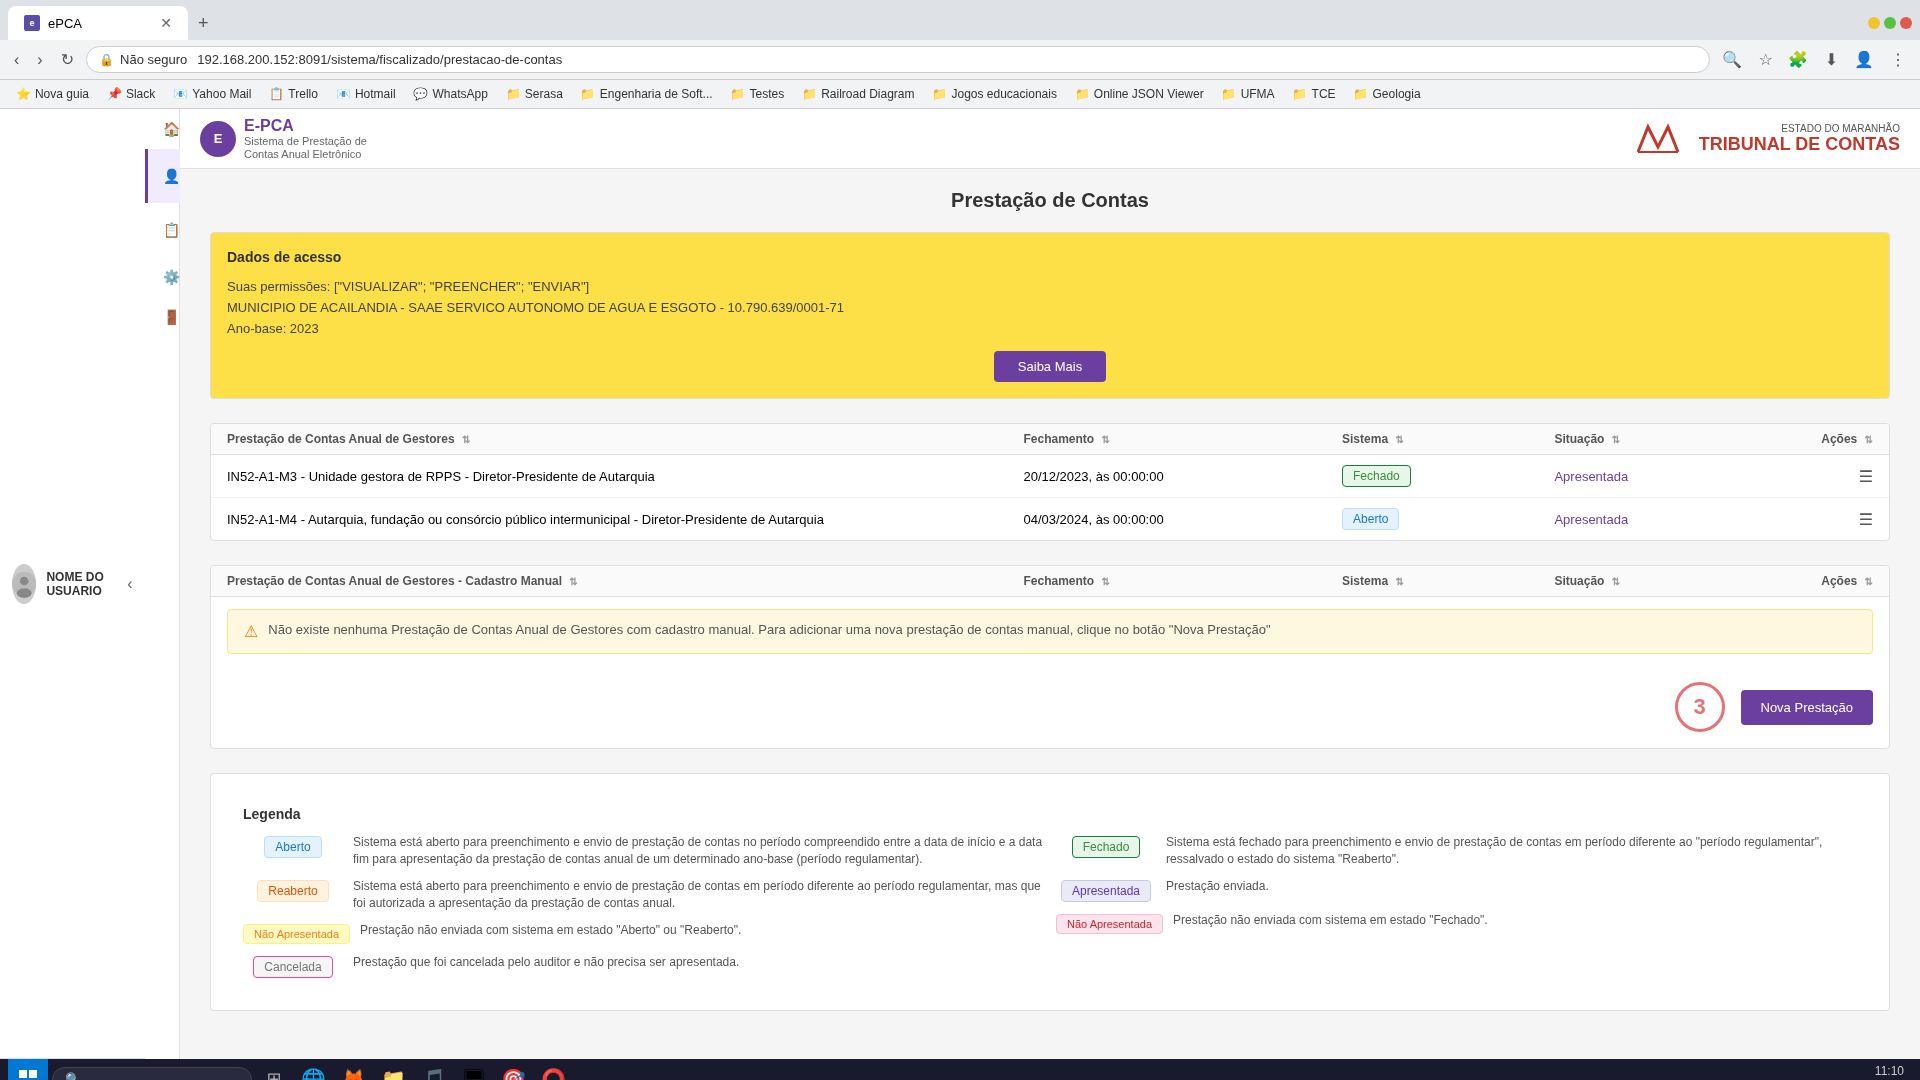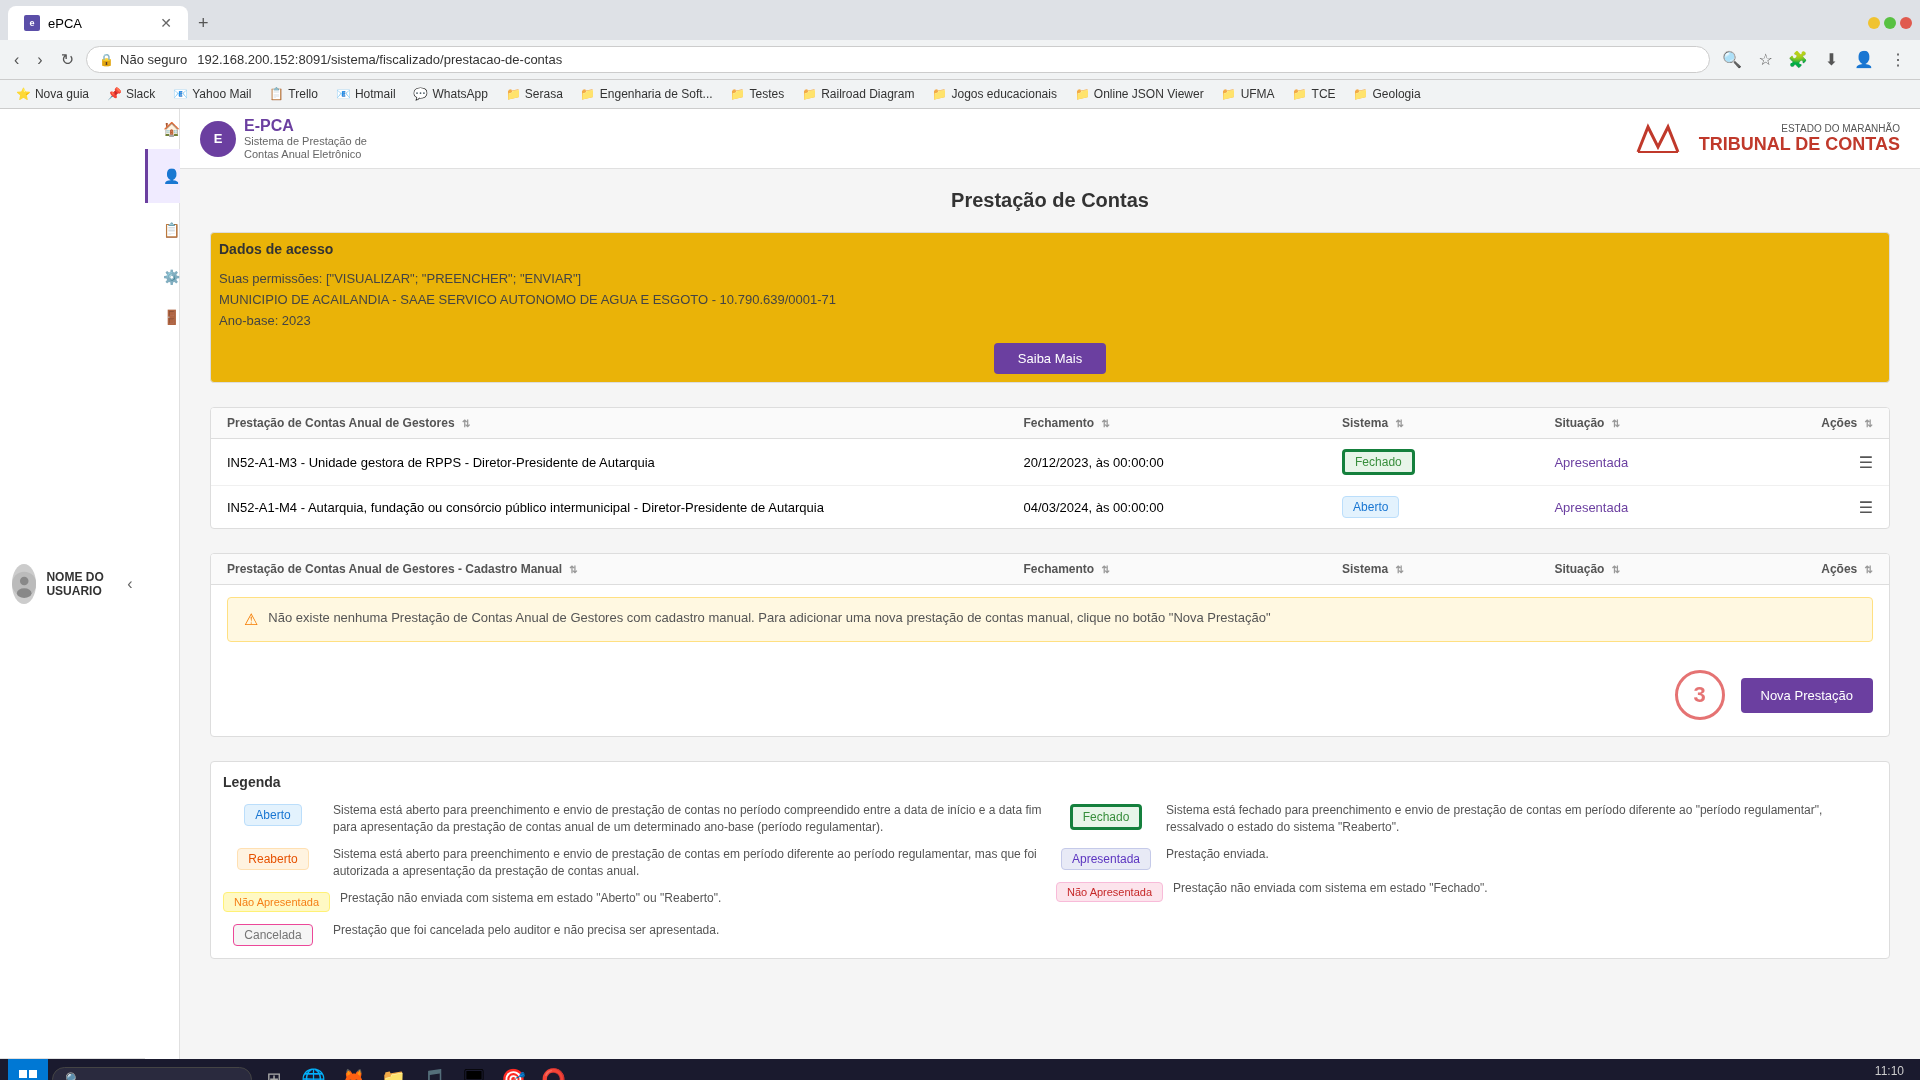--- a/index.html
+++ b/index.html
@@ -57,58 +57,58 @@
     .tribunal-logo { display: flex; align-items: center; gap: 8px; }
     .tribunal-logo-text { text-align: right; }
     .tribunal-estado { font-size: 10px; color: #555; }
     .tribunal-name { font-size: 18px; font-weight: bold; color: #c0392b; }
 
     
     .main-content { flex: 1; padding: 20px 30px; overflow-y: auto; background: #f5f5f5; }
     .page-title { text-align: center; font-size: 20px; font-weight: bold; color: #333; margin-bottom: 20px; }
 
     
-    .dados-box { background: #eab308; border: 1px solid #ddd; border-radius: 4px; padding: 8px; margin-bottom: 24px; }
+    .dados-box { background: #fde047; border: 1px solid #ddd; border-radius: 4px; padding: 16px; margin-bottom: 24px; }
     .dados-box-title { font-size: 14px; font-weight: bold; color: #333; margin-bottom: 12px; }
     .dados-box-content { font-size: 13px; color: #444; line-height: 1.6; margin-bottom: 12px; }
     .btn-saiba-mais { background: #6b3fa0; color: white; border: none; padding: 8px 24px; border-radius: 4px; cursor: pointer; font-size: 13px; display: block; margin: 0 auto; }
 
     
     .table-section { background: #fff; border: 1px solid #ddd; border-radius: 4px; margin-bottom: 24px; overflow: hidden; }
     .table-col-headers { display: flex; align-items: center; padding: 8px 16px; background: #fafafa; border-bottom: 1px solid #ddd; font-size: 12px; color: #555; font-weight: 600; }
     .table-col-gestores { flex: 3; }
     .table-col-fechamento { flex: 1.2; }
     .table-col-sistema { flex: 0.8; }
     .table-col-situacao { flex: 0.8; }
     .table-col-acoes { flex: 0.4; text-align: right; }
     .sort-icon { font-size: 10px; color: #999; margin-left: 4px; }
     .table-row { display: flex; align-items: center; padding: 10px 16px; border-bottom: 1px solid #f0f0f0; font-size: 13px; }
     .table-row:last-child { border-bottom: none; }
     .badge { padding: 3px 10px; border-radius: 4px; font-size: 12px; font-weight: 500; display: inline-block; }
-    .badge-fechado { background: #e8f5e9; color: #388e3c; border: 3px solid #15803d; }
+    .badge-fechado { background: #e8f5e9; color: #388e3c; border: 1px solid #15803d; }
     .badge-aberto { background: #e3f2fd; color: #1976d2; border: 1px solid #bbdefb; }
     .badge-apresentada { color: #6b3fa0; font-weight: 500; }
     .badge-nao-apresentada-yellow { background: #fff9c4; color: #f57f17; border: 1px solid #fff176; }
     .badge-nao-apresentada-red { background: #fce4ec; color: #c62828; border: 1px solid #f8bbd9; }
     .badge-cancelada { background: #f5f5f5; color: #757575; border: 1px solid #ec4899; }
     .badge-reaberto { background: #fff3e0; color: #e65100; border: 1px solid #ffe0b2; }
 
     .actions-icon { color: #555; cursor: pointer; font-size: 16px; }
 
     
     .alert-warning { background: #fff8e1; border: 1px solid #ffe082; border-radius: 4px; padding: 12px 16px; display: flex; align-items: flex-start; gap: 10px; font-size: 13px; color: #555; margin: 12px 16px; }
     .alert-warning-icon { color: #f57c00; font-size: 16px; flex-shrink: 0; }
 
     
     .btn-area { display: flex; align-items: center; justify-content: flex-end; padding: 16px; gap: 16px; }
     .badge-number { width: 50px; height: 50px; border-radius: 50%; background: transparent; border: 3px solid #e57373; color: #e57373; font-size: 22px; font-weight: bold; display: flex; align-items: center; justify-content: center; }
     .btn-nova-prestacao { background: #6b3fa0; color: white; border: none; padding: 10px 20px; border-radius: 4px; cursor: pointer; font-size: 13px; font-weight: 500; }
 
     
-    .legenda-section { background: #fff; border: 1px solid #ddd; border-radius: 4px; padding: 12px; margin-bottom: 24px; }
+    .legenda-section { background: #fff; border: 1px solid #ddd; border-radius: 4px; padding: 32px; margin-bottom: 24px; }
     .legenda-title { font-size: 14px; font-weight: bold; color: #333; margin-bottom: 12px; }
     .legenda-grid { display: grid; grid-template-columns: 1fr 1fr; gap: 12px; }
     .legenda-item { display: flex; align-items: flex-start; gap: 10px; }
     .legenda-badge-col { min-width: 100px; display: flex; justify-content: center; padding-top: 2px; }
     .legenda-desc { font-size: 12px; color: #555; line-height: 1.4; }
 
     
     .app-footer { font-size: 11px; color: #888; padding: 8px 16px; background: #fafafa; border-top: 1px solid #eee; display: flex; justify-content: space-between; }
 
     

